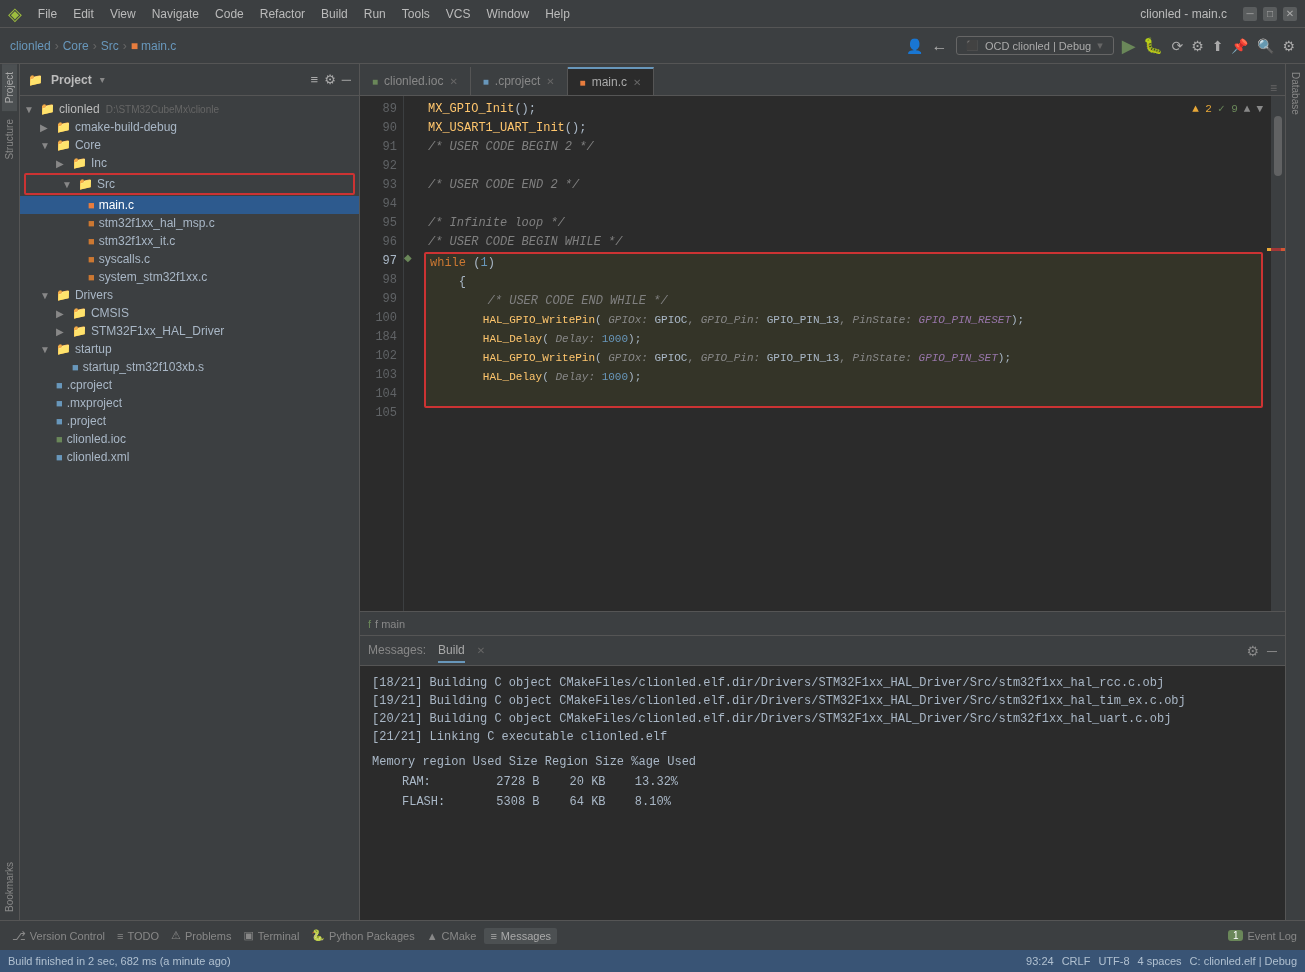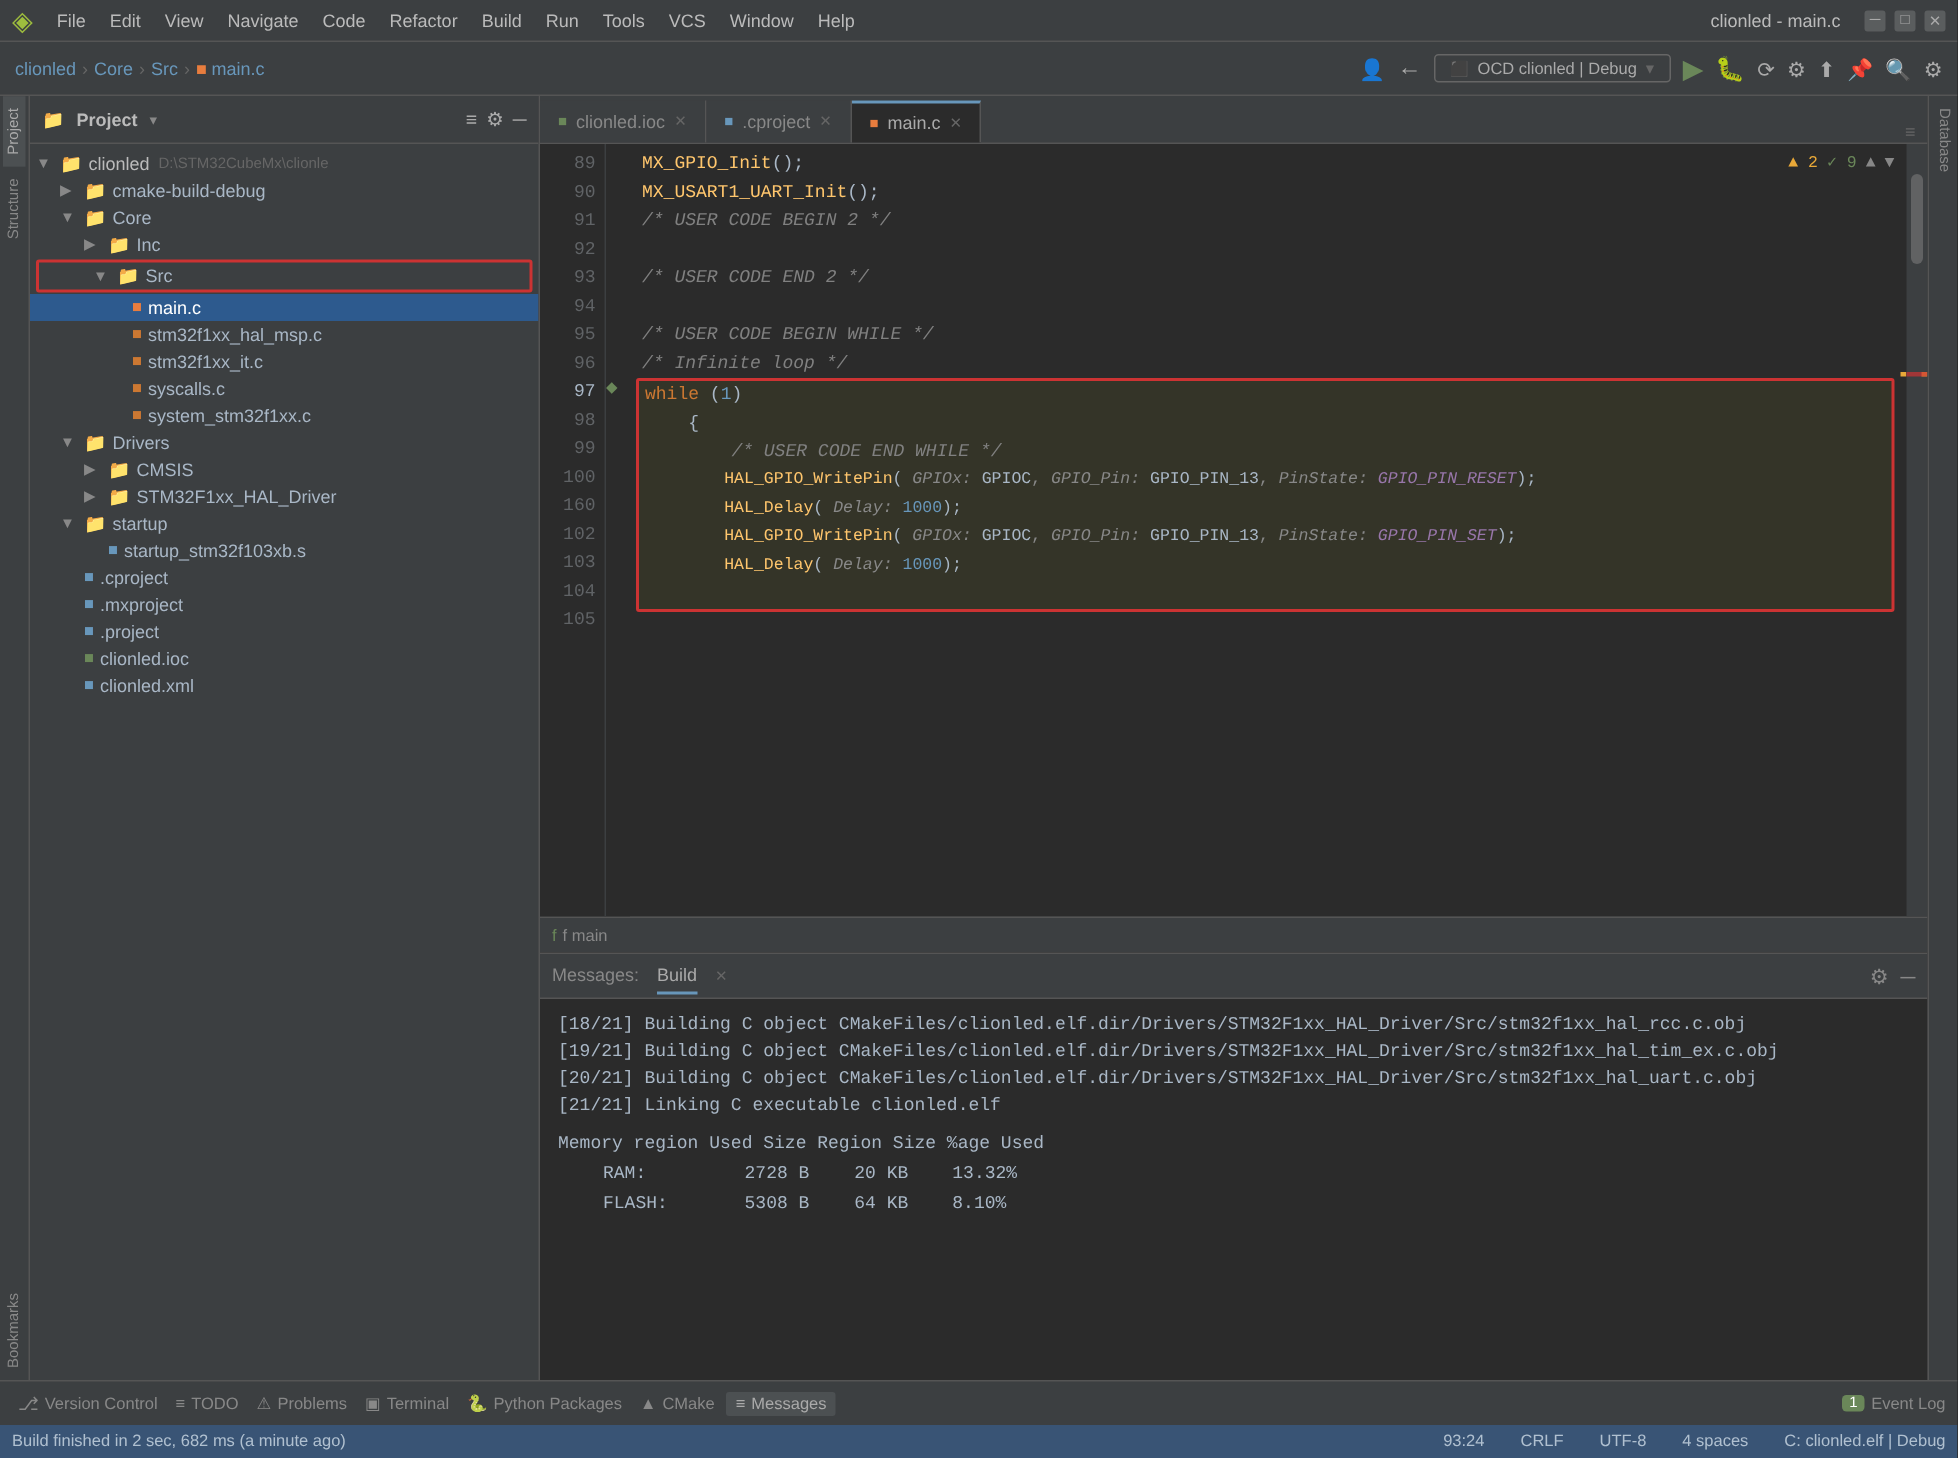--- a/index.html
+++ b/index.html
@@ -238,21 +238,21 @@
         <div>91</div>
         <div>92</div>
         <div>93</div>
         <div>94</div>
         <div>95</div>
         <div>96</div>
         <div style="color:#a9b7c6;">97</div>
         <div>98</div>
         <div>99</div>
         <div>100</div>
-        <div>160</div>
+        <div>184</div>
         <div>102</div>
         <div>103</div>
         <div>104</div>
         <div>105</div>
       </div>
 
       <div style="width:16px; background:#2b2b2b; flex-shrink:0; overflow:hidden;">
         <div style="height:19px;"></div>
         <div style="height:19px;"></div>
         <div style="height:19px;"></div>
@@ -295,25 +295,25 @@
 
         <div style="height:19px;"></div>
 
         <div style="height:19px; display:flex; align-items:center; white-space:pre;">
           <span style="color:#808080; font-style:italic;">/* USER CODE END 2 */</span>
         </div>
 
         <div style="height:19px;"></div>
 
         <div style="height:19px; display:flex; align-items:center; white-space:pre;">
+          <span style="color:#808080; font-style:italic;">/* Infinite loop */</span>
+        </div>
+
+        <div style="height:19px; display:flex; align-items:center; white-space:pre;">
           <span style="color:#808080; font-style:italic;">/* USER CODE BEGIN WHILE */</span>
-        </div>
-
-        <div style="height:19px; display:flex; align-items:center; white-space:pre;">
-          <span style="color:#808080; font-style:italic;">/* Infinite loop */</span>
         </div>
 
         <div style="border:2px solid #cc3333; border-radius:2px; background:rgba(80,80,30,0.25); margin-left:-4px; padding-left:4px;">
 
           <div style="height:19px; display:flex; align-items:center; white-space:pre;">
             <span style="color:#cc7832;">while </span><span style="color:#a9b7c6;">(</span><span style="color:#6897bb;">1</span><span style="color:#a9b7c6;">)</span>
           </div>
 
           <div style="height:19px; display:flex; align-items:center; white-space:pre;">
             <span style="color:#a9b7c6;">    {</span>
@@ -437,20 +437,20 @@
     <span>Messages</span>
   </span>
   <div style="margin-left:auto; display:flex; align-items:center; gap:4px;">
     <span style="background:#6a8759; color:#fff; border-radius:3px; padding:0 5px; font-size:10px;">1</span>
     <span style="color:#888; font-size:11px; cursor:pointer;">Event Log</span>
   </div>
 </div>
 
 <div style="height:22px; background:#395475; display:flex; align-items:center; padding:0 8px; gap:12px; flex-shrink:0;">
   <span style="color:#b0c0d0; font-size:11px;">Build finished in 2 sec, 682 ms (a minute ago)</span>
-  <div style="margin-left:auto; display:flex; gap:24px;">
+  <div style="margin-left:auto; display:flex; gap:8px;">
     <span style="color:#b0c0d0; font-size:11px; cursor:pointer;">93:24</span>
     <span style="color:#b0c0d0; font-size:11px; cursor:pointer;">CRLF</span>
     <span style="color:#b0c0d0; font-size:11px; cursor:pointer;">UTF-8</span>
     <span style="color:#b0c0d0; font-size:11px; cursor:pointer;">4 spaces</span>
     <span style="color:#b0c0d0; font-size:11px;">C: clionled.elf | Debug</span>
   </div>
 </div>
 
 </body></html>

